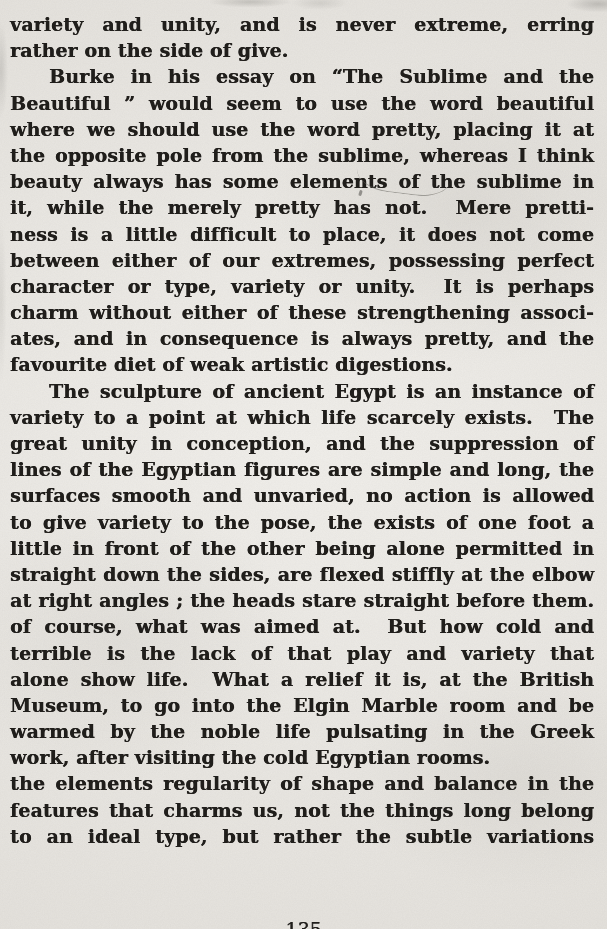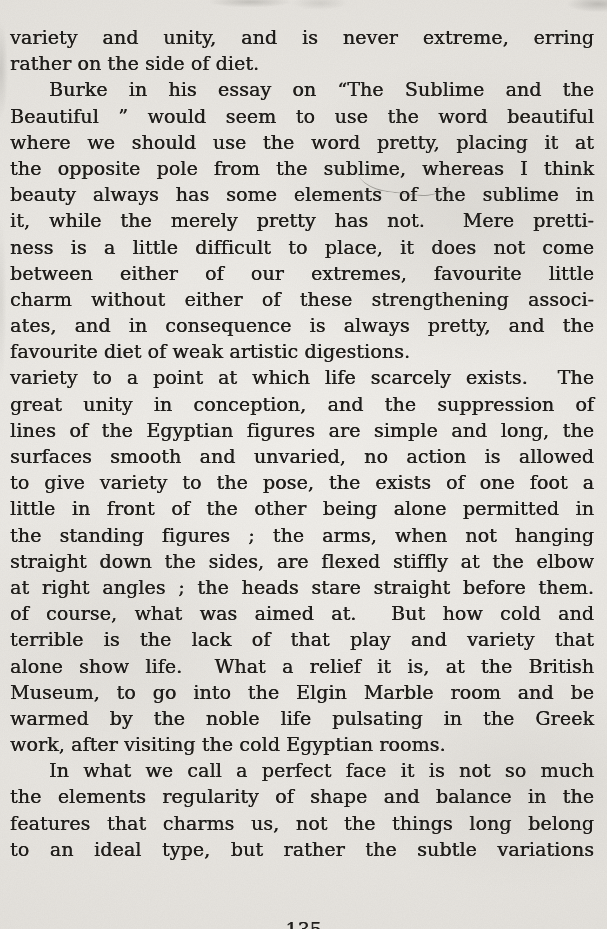--- a/index.html
+++ b/index.html
@@ -26,21 +26,21 @@
       radial-gradient(10px 70px at 1px 70px, rgba(115,113,108,.22), transparent 70%),
       radial-gradient(8px 120px at 1px 300px, rgba(125,123,118,.14), transparent 70%),
       radial-gradient(300px 220px at 470px 210px, rgba(200,197,191,.35), transparent 70%),
       radial-gradient(260px 200px at 120px 640px, rgba(205,202,196,.30), transparent 70%),
       radial-gradient(240px 160px at 520px 780px, rgba(198,195,189,.28), transparent 70%),
       radial-gradient(900px 700px at 300px 450px, rgba(255,255,253,.35), rgba(190,187,181,.20)),
       var(--paper);
   }
   .text-block {
     position: absolute;
-    left: 10px; top: 24px; width: 584px;
+    left: 10px; top: 11px; width: 584px; font-weight: bold;
   }
   .ln {
     font-size: 19px;
     line-height: 26.2px;
     height: 26.2px;
     text-align: justify;
     text-align-last: justify;
     white-space: pre-wrap;
     text-shadow: 0.35px 0 0 currentColor;
     letter-spacing: 0.1px;
@@ -80,48 +80,48 @@
     opacity: .55;
   }
 </style>
 </head>
 <body>
 
 <div class="page">
 
   <div class="text-block">
     <div class="ln">variety and unity, and is never extreme, erring</div>
-    <div class="ln end">rather on the side of diet.</div>
+    <div class="ln end">rather on the side of give.</div>
     <div class="ln ind">Burke in his essay on “The Sublime and the</div>
     <div class="ln">Beautiful ” would seem to use the word beautiful</div>
     <div class="ln">where we should use the word pretty, placing it at</div>
     <div class="ln">the opposite pole from the sublime, whereas I think</div>
     <div class="ln">beauty always has some elements of the sublime in</div>
     <div class="ln">it, while the merely pretty has not.  Mere pretti-</div>
     <div class="ln">ness is a little difficult to place, it does not come</div>
-    <div class="ln">between either of our extremes, favourite little</div>
+    <div class="ln">between either of our extremes, possessing perfect</div>
+    <div class="ln">character or type, variety or unity.  It is perhaps</div>
     <div class="ln">charm without either of these strengthening associ-</div>
     <div class="ln">ates, and in consequence is always pretty, and the</div>
     <div class="ln end">favourite diet of weak artistic digestions.</div>
+    <div class="ln ind">The sculpture of ancient Egypt is an instance of</div>
     <div class="ln">variety to a point at which life scarcely exists.  The</div>
     <div class="ln">great unity in conception, and the suppression of</div>
     <div class="ln">lines of the Egyptian figures are simple and long, the</div>
     <div class="ln">surfaces smooth and unvaried, no action is allowed</div>
     <div class="ln">to give variety to the pose, the exists of one foot a</div>
     <div class="ln">little in front of the other being alone permitted in</div>
-    <div class="ln">the standing figures ; the arms, when not hanging</div>
     <div class="ln">straight down the sides, are flexed stiffly at the elbow</div>
     <div class="ln">at right angles ; the heads stare straight before them.</div>
     <div class="ln">of course, what was aimed at.  But how cold and</div>
     <div class="ln">terrible is the lack of that play and variety that</div>
     <div class="ln">alone show life.  What a relief it is, at the British</div>
     <div class="ln">Museum, to go into the Elgin Marble room and be</div>
     <div class="ln">warmed by the noble life pulsating in the Greek</div>
     <div class="ln end">work, after visiting the cold Egyptian rooms.</div>
-    <div class="ln ind">In what we call a perfect face it is not so much</div>
     <div class="ln">the elements regularity of shape and balance in the</div>
     <div class="ln">features that charms us, not the things long belong</div>
     <div class="ln">to an ideal type, but rather the subtle variations</div>
   </div>
 
   <div class="page-num">135</div>
 
   <div class="scratch"></div>
   <div class="scratch-tip"></div>
 

